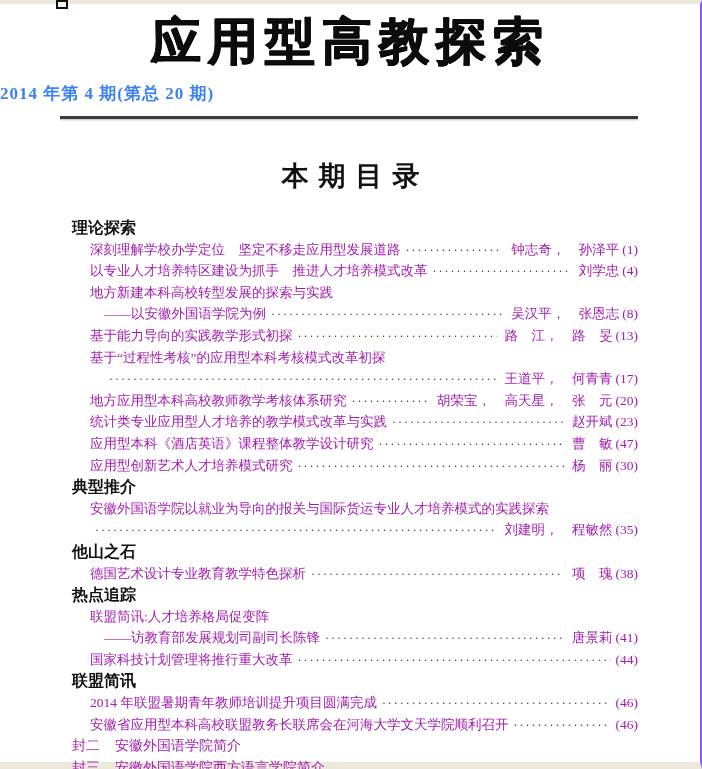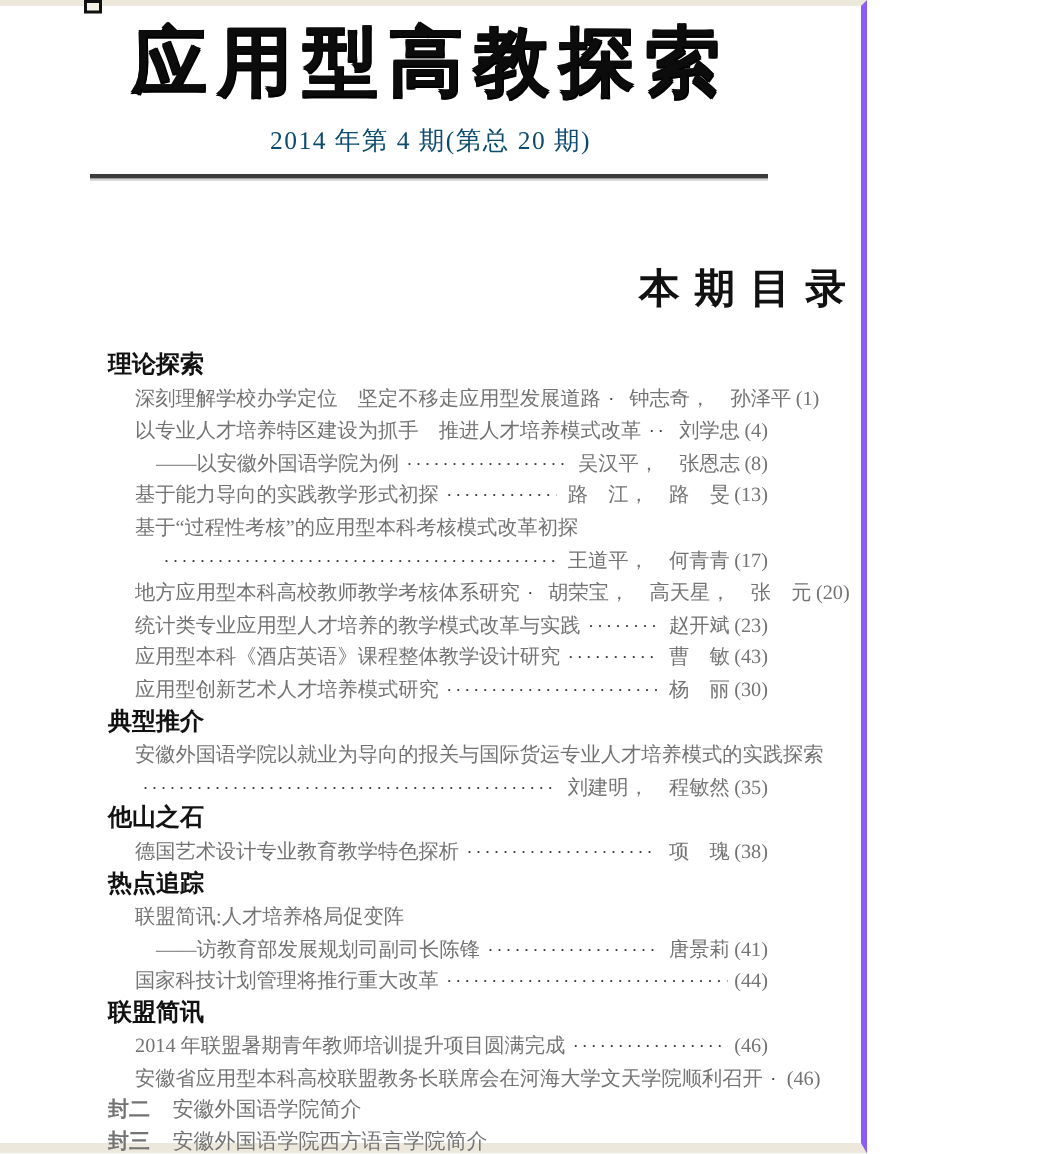--- a/index.html
+++ b/index.html
@@ -5,24 +5,24 @@
   html, body { margin: 0; padding: 0; }
   body {
     width: 702px; height: 769px;
     background: #ffffff;
     overflow: hidden;
     font-family: "Liberation Serif", "DejaVu Serif", serif;
   }
   .page {
     position: relative;
     box-sizing: border-box;
-    width: 578px; height: 769px;
+    width: 702px; height: 769px;
     background: #ffffff;
     border-top: 4px solid #ece9dc;
-    border-right: 4px solid #8b5cf6;
+    border-right: 2px solid #8b5cf6;
     border-bottom: 7px solid #ece9dc;
   }
   .scan-mark {
     position: absolute;
     left: 56px; top: -4px;
     width: 12px; height: 9px;
     box-sizing: border-box;
     border: 2px solid #111;
     background: #f6f4ea;
   }
@@ -31,62 +31,62 @@
     text-align: center;
     font-weight: bold;
     font-size: 50px;
     line-height: 1.12;
     letter-spacing: 7px;
     color: #0c0c0c;
     text-shadow: 1px 0 0 #000, 0 1px 0 #000, 1px 1px 0 #000;
   }
   .issue-line {
     margin-top: 13px;
-    text-align: center;
-    font-weight: normal;
+    text-align: left;
+    font-weight: bold;
     font-size: 17px;
     letter-spacing: 1px;
-    color: #0c4a6e;
+    color: #3b82f6;
   }
   .divider {
     height: 0;
     border-top: 3px solid #3c3c3c;
     box-shadow: 0 1.5px 0 rgba(0,0,0,0.18);
     margin: 11px 62px 0 60px;
   }
   .toc-title {
-    margin-top: 55px;
-    text-align: right;
+    margin-top: 39px;
+    text-align: center;
     font-weight: bold;
     font-size: 27px;
     letter-spacing: 10px;
     color: #111;
     padding-left: 11px;
   }
   .toc-list {
     margin: 23px 62px 0 72px;
   }
   .row {
     display: flex;
     align-items: baseline;
     height: 21.6px;
     line-height: 21.6px;
     font-size: 13.5px;
-    color: #737373;
+    color: #a21caf;
     white-space: nowrap;
   }
   .row.section {
     font-weight: bold;
     font-size: 16px;
     color: #121212;
   }
   .row.entry { padding-left: 18px; }
   .row.entry.ind2 { padding-left: 32px; }
   .row.cover { font-size: 14px; }
-  .cover-label { font-weight: bold; margin-right: 15px; text-align: right; }
+  .cover-label { font-weight: normal; margin-right: 15px; text-align: right; }
   .entry-title { flex: 0 0 auto; }
   .leader {
     flex: 1 1 auto;
     overflow: hidden;
     white-space: nowrap;
     min-width: 6px;
     margin: 0 2px 0 5px;
     color: #3a3a3a;
   }
   .leader::after {
@@ -118,20 +118,23 @@
         <span class="leader"></span>
         <span class="authors">钟志奇，　孙泽平</span>
         <span class="page-no">(1)</span>
       </div>
       <div class="row entry">
         <span class="entry-title">以专业人才培养特区建设为抓手　推进人才培养模式改革</span>
         <span class="leader"></span>
         <span class="authors">刘学忠</span>
         <span class="page-no">(4)</span>
       </div>
+      <div class="row entry">
+        <span class="entry-title">地方新建本科高校转型发展的探索与实践</span>
+      </div>
       <div class="row entry ind2">
         <span class="entry-title">——以安徽外国语学院为例</span>
         <span class="leader"></span>
         <span class="authors">吴汉平，　张恩志</span>
         <span class="page-no">(8)</span>
       </div>
       <div class="row entry">
         <span class="entry-title">基于能力导向的实践教学形式初探</span>
         <span class="leader"></span>
         <span class="authors">路　江，　路　旻</span>
@@ -154,21 +157,21 @@
       <div class="row entry">
         <span class="entry-title">统计类专业应用型人才培养的教学模式改革与实践</span>
         <span class="leader"></span>
         <span class="authors">赵开斌</span>
         <span class="page-no">(23)</span>
       </div>
       <div class="row entry">
         <span class="entry-title">应用型本科《酒店英语》课程整体教学设计研究</span>
         <span class="leader"></span>
         <span class="authors">曹　敏</span>
-        <span class="page-no">(43)</span>
+        <span class="page-no">(47)</span>
       </div>
       <div class="row entry">
         <span class="entry-title">应用型创新艺术人才培养模式研究</span>
         <span class="leader"></span>
         <span class="authors">杨　丽</span>
         <span class="page-no">(30)</span>
       </div>
       <div class="row section">典型推介</div>
       <div class="row entry">
         <span class="entry-title">安徽外国语学院以就业为导向的报关与国际货运专业人才培养模式的实践探索</span>

